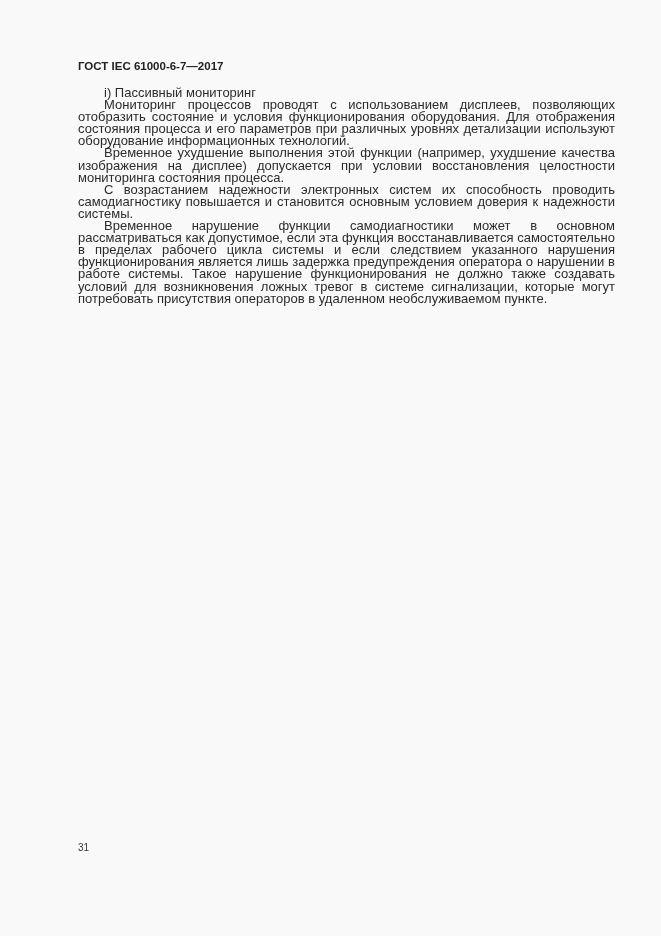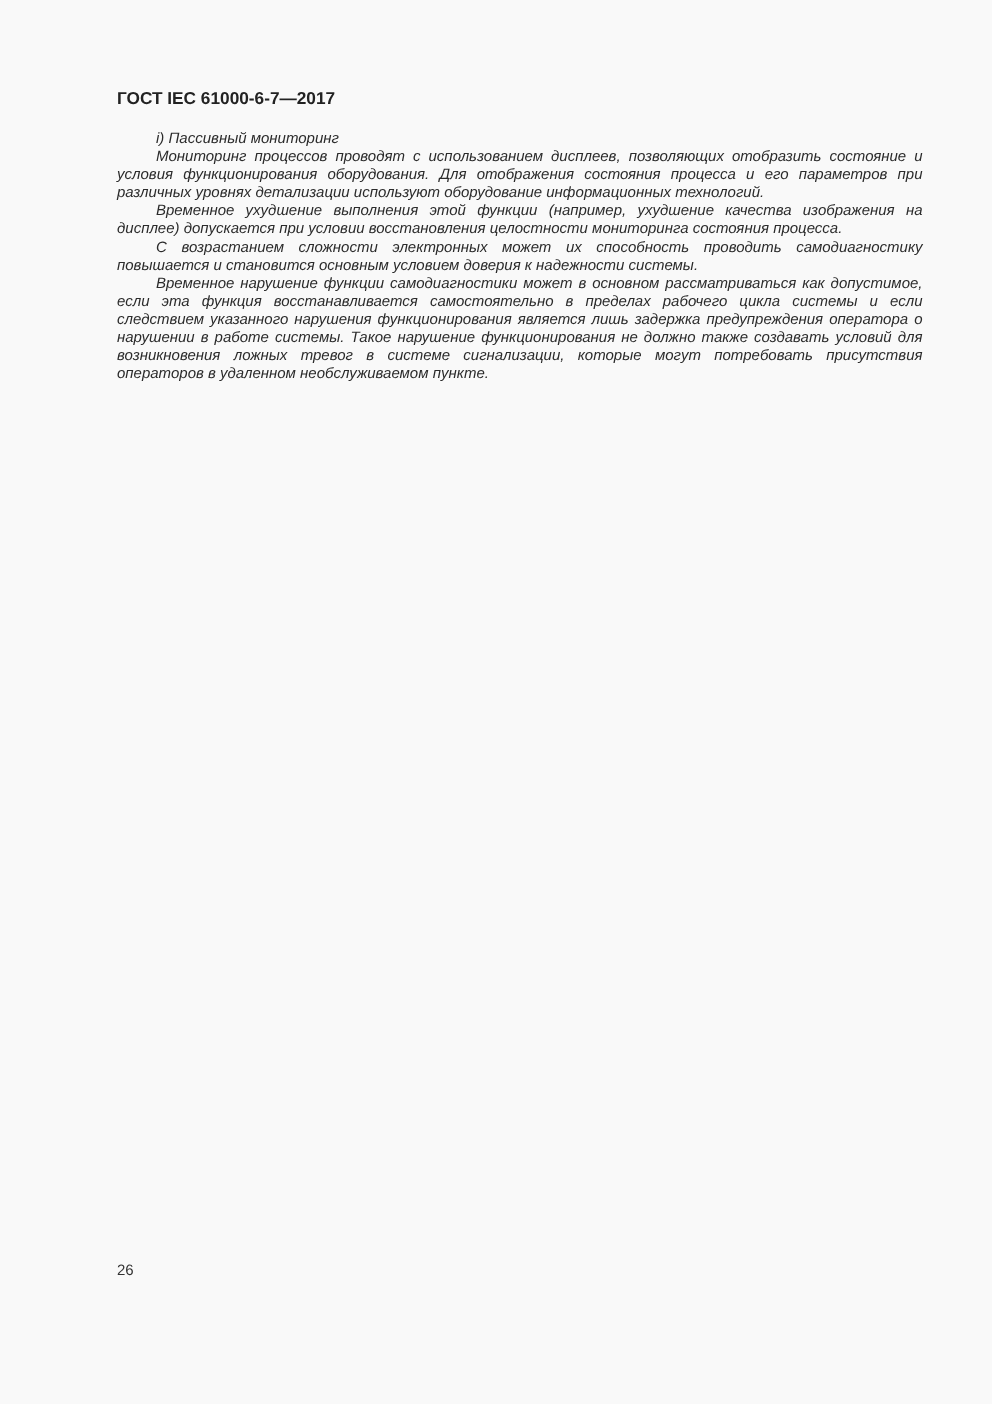--- a/index.html
+++ b/index.html
@@ -10,35 +10,35 @@
     overflow: hidden;
     font-family: "Liberation Sans", sans-serif;
     color: #2b2b2b;
   }
   .header {
     position: absolute; left: 78px; top: 60px;
     font-weight: bold; font-size: 11.5px; color: #222;
   }
   .content {
     position: absolute; left: 78px; top: 87px; width: 537px;
-    font-size: 10px; line-height: 12.1px; font-style: italic;
+    font-size: 13px; line-height: 12.1px;
   }
   .content p { margin: 0; text-align: justify; text-indent: 26px; }
   .content p.item { text-indent: 26px; }
   .page-num {
     position: absolute; left: 78px; top: 842px;
     font-size: 10px; color: #333;
   }
 </style>
 </head>
 <body>
 
 <div class="header">ГОСТ IEC 61000-6-7—2017</div>
 
 <div class="content">
   <p class="item">i)  Пассивный мониторинг</p>
   <p>Мониторинг процессов проводят с использованием дисплеев, позволяющих отобразить состояние и условия функционирования оборудования. Для отображения состояния процесса и его параметров при различных уровнях детализации используют оборудование информационных технологий.</p>
   <p>Временное ухудшение выполнения этой функции (например, ухудшение качества изображения на дисплее) допускается при условии восстановления целостности мониторинга состояния процесса.</p>
-  <p>С возрастанием сложности электронных может их способность проводить самодиагностику повышается и становится основным условием доверия к надежности системы.</p>
+  <p>С возрастанием надежности электронных систем их способность проводить самодиагностику повышается и становится основным условием доверия к надежности системы.</p>
   <p>Временное нарушение функции самодиагностики может в основном рассматриваться как допустимое, если эта функция восстанавливается самостоятельно в пределах рабочего цикла системы и если следствием указанного нарушения функционирования является лишь задержка предупреждения оператора о нарушении в работе системы. Такое нарушение функционирования не должно также создавать условий для возникновения ложных тревог в системе сигнализации, которые могут потребовать присутствия операторов в удаленном необслуживаемом пункте.</p>
 </div>
 
-<div class="page-num">26</div>
+<div class="page-num">31</div>
 
 </body></html>

